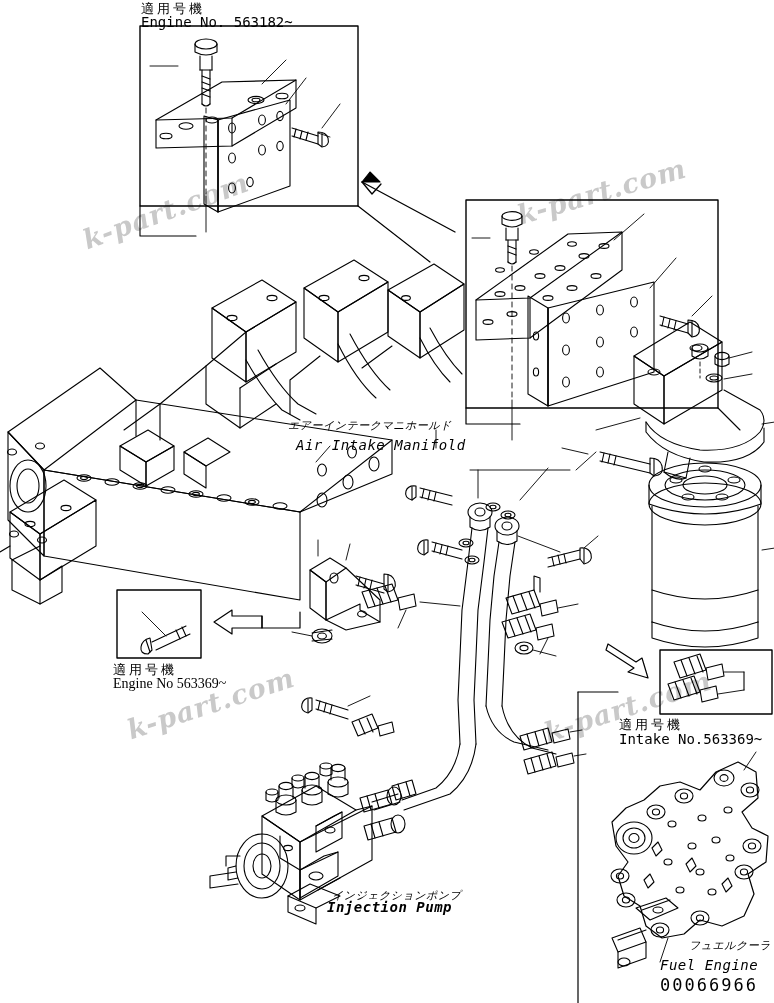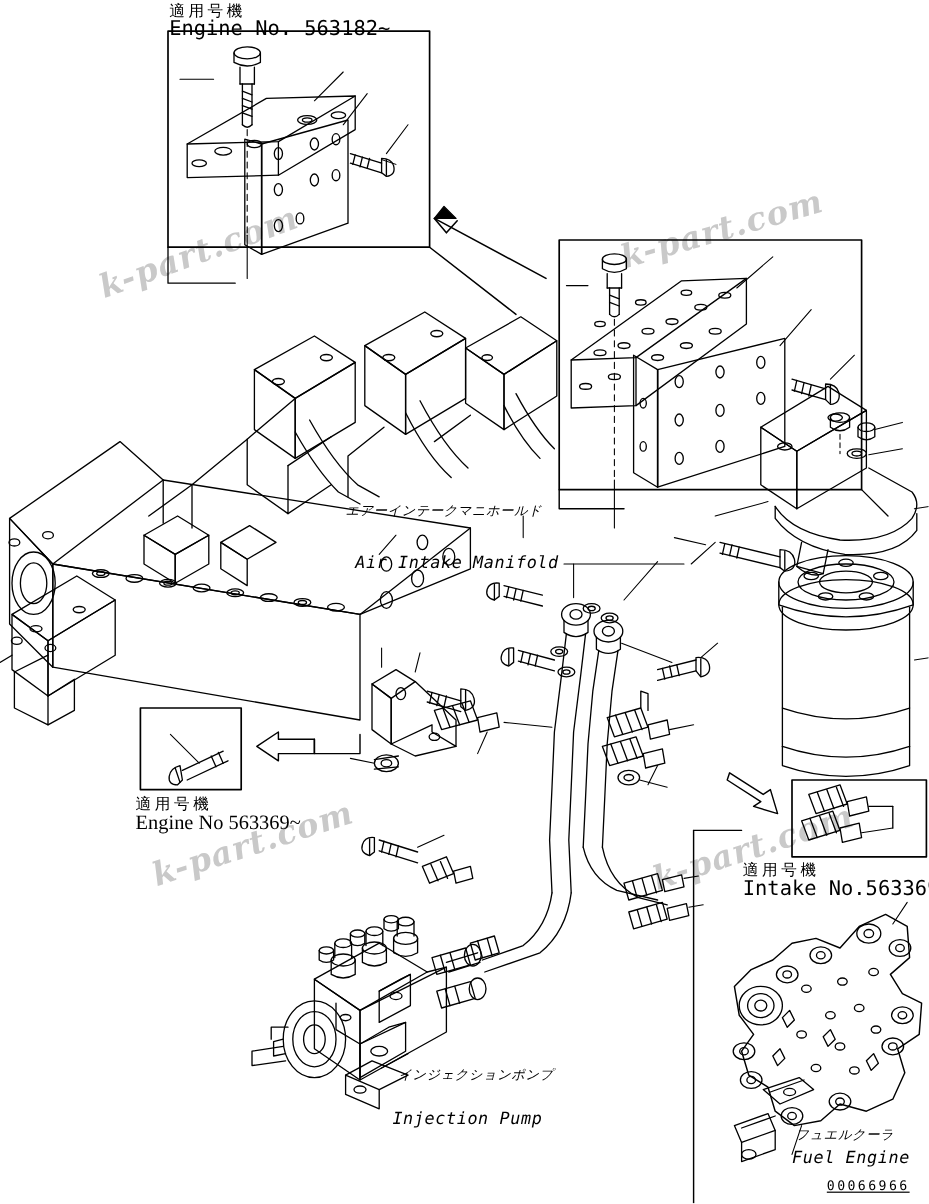--- a/index.html
+++ b/index.html
@@ -11,24 +11,24 @@
   #sheet{
     position:relative;
     width:774px;height:1003px;
     background:#ffffff;
     overflow:hidden;
   }
   svg.layer{position:absolute;left:0;top:0;width:774px;height:1003px;}
   .lbl{position:absolute;white-space:pre;}
   .jp{font-family:"DejaVu Sans","Liberation Sans",sans-serif;letter-spacing:1px;}
   .note-jp{font-size:13px;letter-spacing:3px;}
-  .note-en{font-size:17px;letter-spacing:0px;}
+  .note-en{font-size:14px;letter-spacing:0px;}
   .cap-jp{font-size:11px;letter-spacing:0.5px;font-style:italic;}
   .cap-en{font-size:14px;letter-spacing:0.5px;font-style:italic;}
-  .dwg{position:absolute;right:16px;bottom:8px;font-size:11px;letter-spacing:2px;text-decoration:underline;}
+  .dwg{position:absolute;right:16px;bottom:8px;font-size:17px;letter-spacing:2px;}
   .wm{
     position:absolute;
     color:#c9c9c9;
     font-family:"DejaVu Serif","Liberation Serif",serif;
     font-style:italic;
     font-weight:bold;
     font-size:27px;
     letter-spacing:1px;
     transform-origin:left center;
     user-select:none;
@@ -639,23 +639,23 @@
   <div class="lbl jp note-jp" style="left:141px;top:0px;">適用号機</div>
   <div class="lbl note-en" style="left:141px;top:14px;">Engine No. 563182~</div>
 
   <div class="lbl jp note-jp" style="left:113px;top:661px;">適用号機</div>
   <div class="lbl note-en" style="left:113px;top:676px;font-family:Liberation Serif, serif;">Engine No 563369~</div>
 
   <div class="lbl jp note-jp" style="left:619px;top:716px;">適用号機</div>
   <div class="lbl note-en" style="left:619px;top:731px;">Intake No.563369~</div>
 
   <div class="lbl jp cap-jp" style="left:288px;top:418px;">エアーインテークマニホールド</div>
-  <div class="lbl cap-en" style="left:296px;top:437px;margin-top:24px;">Air Intake Manifold</div>
+  <div class="lbl cap-en" style="left:296px;top:437px;">Air Intake Manifold</div>
 
   <div class="lbl jp cap-jp" style="left:332px;top:888px;">インジェクションポンプ</div>
-  <div class="lbl cap-en" style="left:327px;top:925px;">Injection Pump</div>
-
-  <div class="lbl jp cap-jp" style="left:663px;top:938px;">フュエルクーラ</div>
+  <div class="lbl cap-en" style="left:327px;top:899px;font-weight:bold;">Injection Pump</div>
+
+  <div class="lbl jp cap-jp" style="left:689px;top:938px;">フュエルクーラ</div>
   <div class="lbl cap-en" style="left:660px;top:957px;">Fuel Engine</div>
 
   <div class="dwg">00066966</div>
 
 </div>
 
 </body></html>

